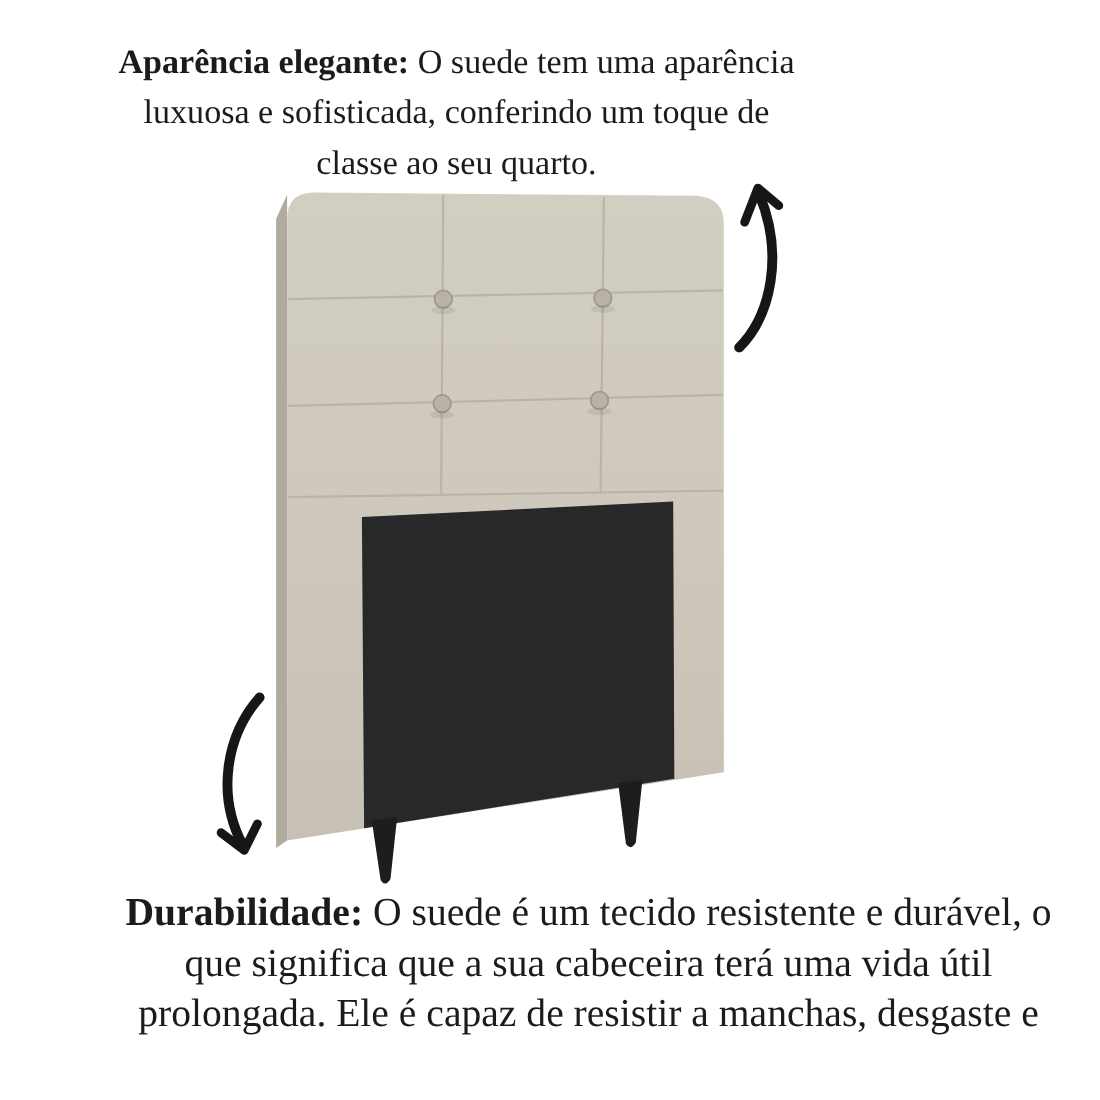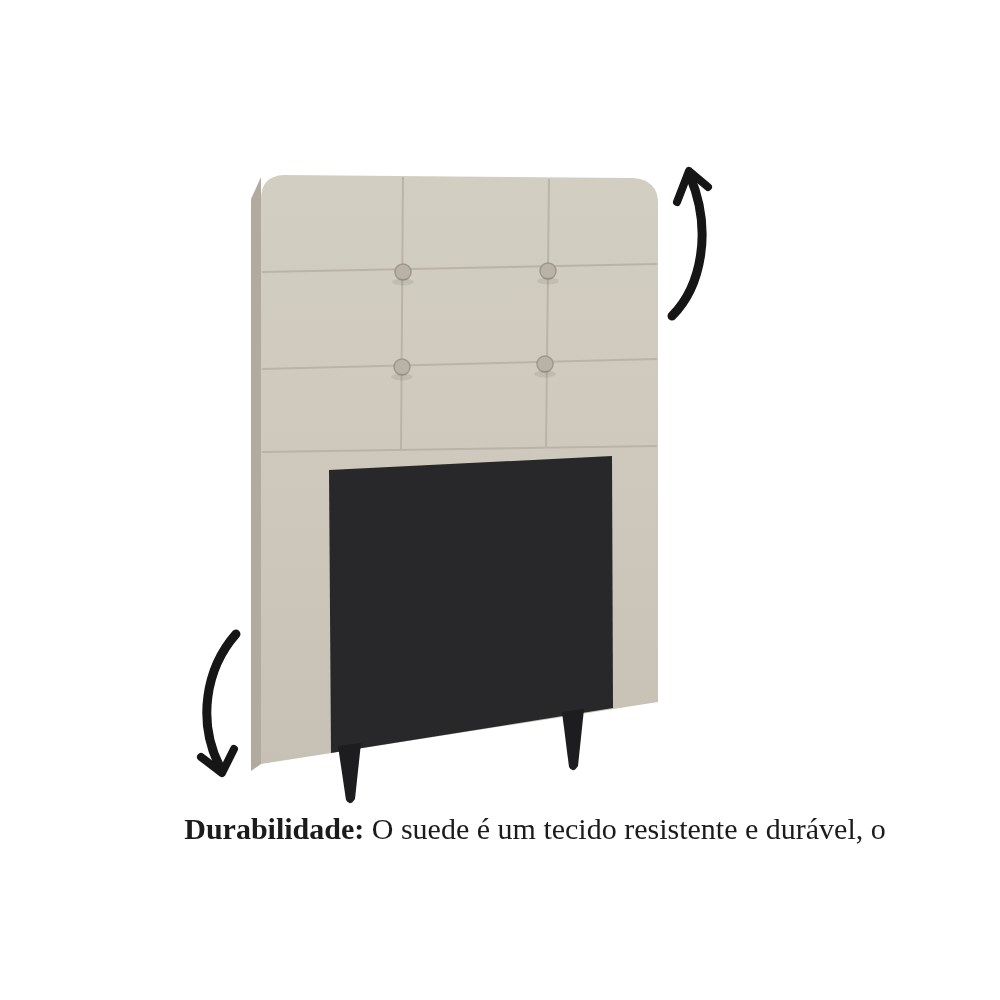--- a/index.html
+++ b/index.html
@@ -5,21 +5,21 @@
   html,body{margin:0;padding:0;background:#ffffff;}
   .stage{
     position:relative;width:1000px;height:1000px;background:#ffffff;overflow:hidden;
     font-family:"Liberation Serif", serif;color:#1b1b1b;
   }
   .photo-layer{position:absolute;left:0;top:0;width:1000px;height:1000px;}
   .feature{position:absolute;text-align:center;}
   .feature .line{white-space:nowrap;}
   .lead{font-weight:700;}
   #feature-top{left:0;top:33px;width:830px;font-size:31px;line-height:46px;}
-  #feature-bottom{left:70px;top:806px;width:930px;font-size:30px;line-height:46px;}
+  #feature-bottom{left:70px;top:806px;width:930px;font-size:36px;line-height:46px;}
 </style>
 </head>
 <body>
 
 <div class="stage">
 
   <svg class="photo-layer" viewBox="0 0 1000 1000" aria-hidden="true">
     <defs>
       <linearGradient id="fab" x1="0" y1="0" x2="0" y2="1">
         <stop offset="0" stop-color="#d3cec2"></stop>
@@ -67,18 +67,25 @@
         <path d="M672,316 C701,287 713,231 690,176" stroke-width="9"></path>
         <path d="M677,202 L689,171 L708,187" stroke-width="8"></path>
       </g>
       <g>
         <path d="M236,634 C206,668 196,722 221,769" stroke-width="9"></path>
         <path d="M201,757 L222,773 L234,749" stroke-width="8"></path>
       </g>
     </g>
   </svg>
 
+  <div class="feature" id="feature-top">
+    <div class="line"><span class="lead">Aparência elegante:</span><span> O suede tem uma aparência</span></div>
+    <div class="line"><span>luxuosa e sofisticada, conferindo um toque de</span></div>
+    <div class="line"><span>classe ao seu quarto.</span></div>
+  </div>
 
   <div class="feature" id="feature-bottom">
     <div class="line"><span class="lead">Durabilidade:</span><span> O suede é um tecido resistente e durável, o</span></div>
+    <div class="line"><span>que significa que a sua cabeceira terá uma vida útil</span></div>
+    <div class="line"><span>prolongada. Ele é capaz de resistir a manchas, desgaste e</span></div>
   </div>
 
 </div>
 
 </body></html>

